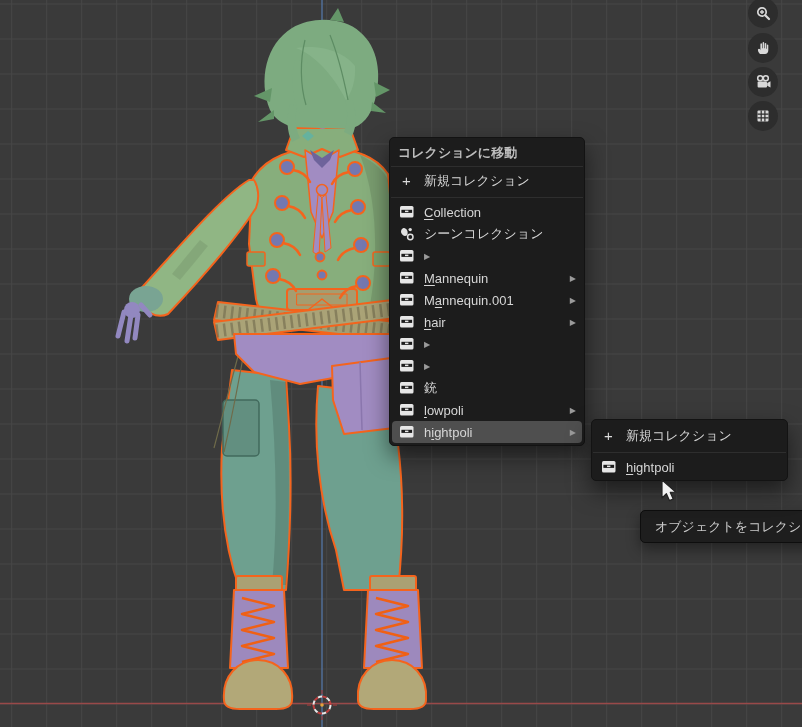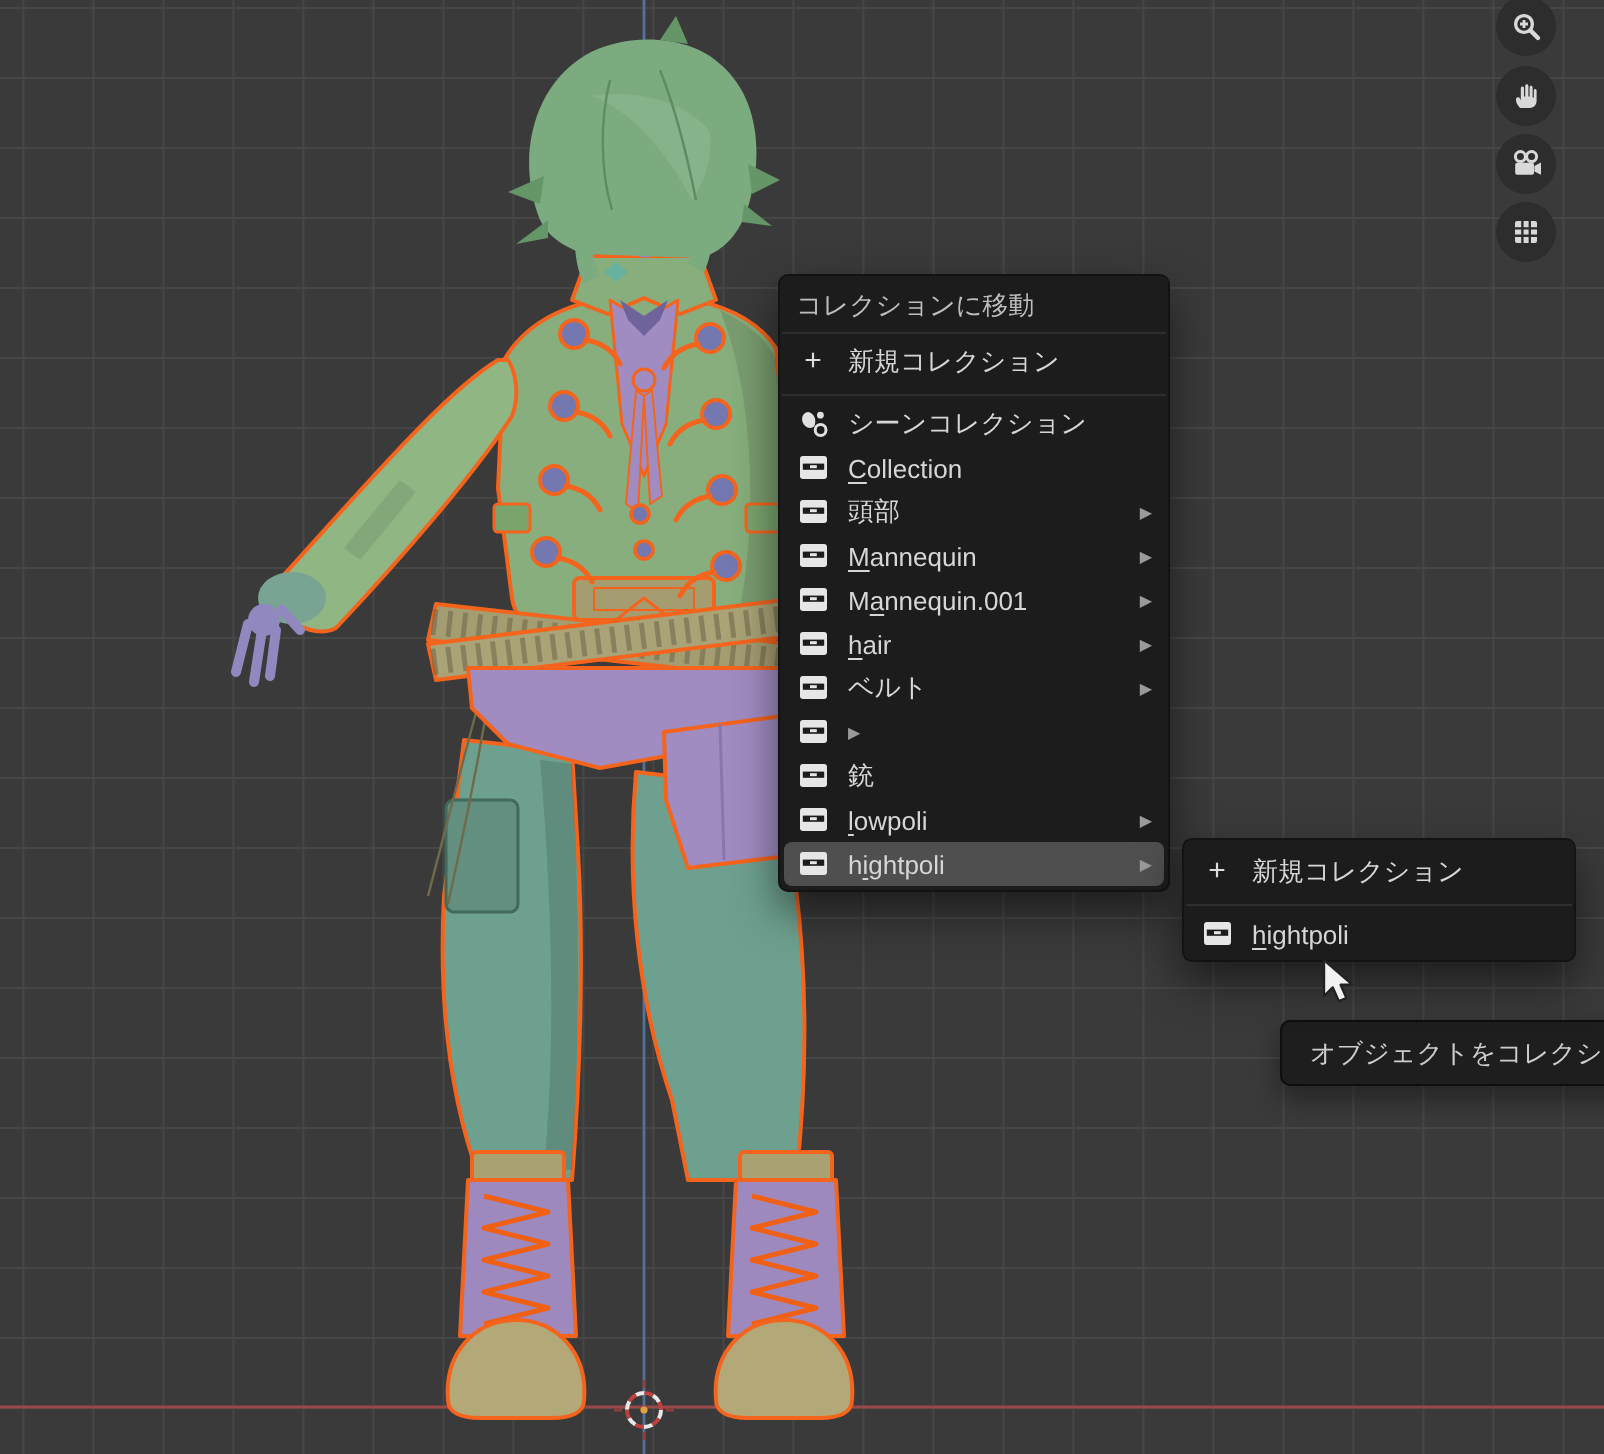--- a/index.html
+++ b/index.html
@@ -27,21 +27,21 @@
   .gizmo{position:absolute;left:748px;width:30px;height:30px;border-radius:50%;
     background:var(--gizmo-bg,#2d2d2d);display:flex;align-items:center;justify-content:center;z-index:3;}
   .gizmo svg{display:block;}
   .gz{fill:var(--gizmo-icon,#d9d9d9);}
   .gzs{stroke:var(--gizmo-icon,#d9d9d9);fill:none;}
 
   
   .menu{position:absolute;background:var(--menu-bg,#1c1c1c);border:1px solid var(--menu-border,#161616);
     border-radius:5px;box-shadow:0 10px 22px rgba(0,0,0,.5);z-index:6;padding:2px 0;
     font-size:13px;color:var(--menu-text,#d6d6d6);}
-  .menu-title{height:26px;line-height:26px;padding:0 8px;color:var(--menu-title-text,#bdbdbd);}
+  .menu-title{height:26px;line-height:26px;padding:0 8px;color:var(--menu-title-text,#bdbdbd);font-weight:bold;}
   .menu-sep{height:7px;position:relative;}
   .menu-sep::after{content:"";position:absolute;left:1px;right:1px;top:3px;height:1px;
     background:var(--menu-separator,#2e2e2e);}
   .title-sep{height:1px;background:var(--menu-separator,#2e2e2e);margin:0 1px;}
   .menu-item{display:flex;align-items:center;height:22px;padding:0 8px;gap:9px;cursor:default;position:relative;}
   .menu-items .menu-item:first-child{height:27px;}
   .menu-item.fill{background:var(--highlight-fill,#4f4f4f);border-radius:4px;margin:0 2px;padding:0 6px;}
   .menu-item.outline{background:var(--submenu-highlight-fill,#3f3f3f);
     box-shadow:inset 0 0 0 1px var(--submenu-highlight-border,#636363);
     border-radius:4px;margin:0 2px;padding:0 6px;}
@@ -223,20 +223,32 @@
       <div class="menu-item">
     <span class="icon icon-plus">
       <span class="g g-plus">+</span>
 
     </span>
     <span class="label">新規コレクション</span>
     <span class="arrow">▶</span>
   </div>
       <div class="menu-sep"></div>
       <div class="menu-item">
+    <span class="icon icon-collection">
+
+      <svg class="g g-collection" width="16" height="14" viewBox="0 0 16 14">
+        <rect x="1" y="1" width="13.5" height="11.5" rx="1.5" fill="#e6e6e6"></rect>
+        <rect x="2.4" y="4.8" width="10.7" height="3.1" fill="var(--menu-bg,#1c1c1c)"></rect>
+        <rect x="6" y="5.6" width="3.4" height="1.5" fill="#e6e6e6"></rect>
+      </svg>
+    </span>
+    <span class="label"><u>C</u>ollection</span>
+    <span class="arrow">▶</span>
+  </div>
+      <div class="menu-item">
     <span class="icon icon-scene">
 
       <svg class="g g-scene" width="16" height="16" viewBox="0 0 16 16">
         <path d="M5.2,2 C8.2,2.8 9.4,6 8.2,9 C6.4,11 3.2,9.8 2.2,6.8 C1.5,4.2 3.1,2 5.2,2 Z" fill="#e0e0e0"></path>
         <circle cx="11.3" cy="11" r="2.7" fill="none" stroke="#e0e0e0" stroke-width="1.5"></circle>
         <circle cx="11.2" cy="3.6" r="1.7" fill="#e0e0e0"></circle>
       </svg>
 
     </span>
     <span class="label">シーンコレクション</span>
@@ -244,33 +256,20 @@
   </div>
       <div class="menu-item">
     <span class="icon icon-collection">
 
       <svg class="g g-collection" width="16" height="14" viewBox="0 0 16 14">
         <rect x="1" y="1" width="13.5" height="11.5" rx="1.5" fill="#e6e6e6"></rect>
         <rect x="2.4" y="4.8" width="10.7" height="3.1" fill="var(--menu-bg,#1c1c1c)"></rect>
         <rect x="6" y="5.6" width="3.4" height="1.5" fill="#e6e6e6"></rect>
       </svg>
     </span>
-    <span class="label"><u>C</u>ollection</span>
-    <span class="arrow">▶</span>
-  </div>
-      <div class="menu-item">
-    <span class="icon icon-collection">
-
-      <svg class="g g-collection" width="16" height="14" viewBox="0 0 16 14">
-        <rect x="1" y="1" width="13.5" height="11.5" rx="1.5" fill="#e6e6e6"></rect>
-        <rect x="2.4" y="4.8" width="10.7" height="3.1" fill="var(--menu-bg,#1c1c1c)"></rect>
-        <rect x="6" y="5.6" width="3.4" height="1.5" fill="#e6e6e6"></rect>
-      </svg>
-    </span>
-    <span class="label">頭部</span>
     <span class="arrow" style="visibility: visible;">▶</span>
   </div>
       <div class="menu-item">
     <span class="icon icon-collection">
 
       <svg class="g g-collection" width="16" height="14" viewBox="0 0 16 14">
         <rect x="1" y="1" width="13.5" height="11.5" rx="1.5" fill="#e6e6e6"></rect>
         <rect x="2.4" y="4.8" width="10.7" height="3.1" fill="var(--menu-bg,#1c1c1c)"></rect>
         <rect x="6" y="5.6" width="3.4" height="1.5" fill="#e6e6e6"></rect>
       </svg>
@@ -304,21 +303,20 @@
   </div>
       <div class="menu-item">
     <span class="icon icon-collection">
 
       <svg class="g g-collection" width="16" height="14" viewBox="0 0 16 14">
         <rect x="1" y="1" width="13.5" height="11.5" rx="1.5" fill="#e6e6e6"></rect>
         <rect x="2.4" y="4.8" width="10.7" height="3.1" fill="var(--menu-bg,#1c1c1c)"></rect>
         <rect x="6" y="5.6" width="3.4" height="1.5" fill="#e6e6e6"></rect>
       </svg>
     </span>
-    <span class="label">ベルト</span>
     <span class="arrow" style="visibility: visible;">▶</span>
   </div>
       <div class="menu-item">
     <span class="icon icon-collection">
 
       <svg class="g g-collection" width="16" height="14" viewBox="0 0 16 14">
         <rect x="1" y="1" width="13.5" height="11.5" rx="1.5" fill="#e6e6e6"></rect>
         <rect x="2.4" y="4.8" width="10.7" height="3.1" fill="var(--menu-bg,#1c1c1c)"></rect>
         <rect x="6" y="5.6" width="3.4" height="1.5" fill="#e6e6e6"></rect>
       </svg>

